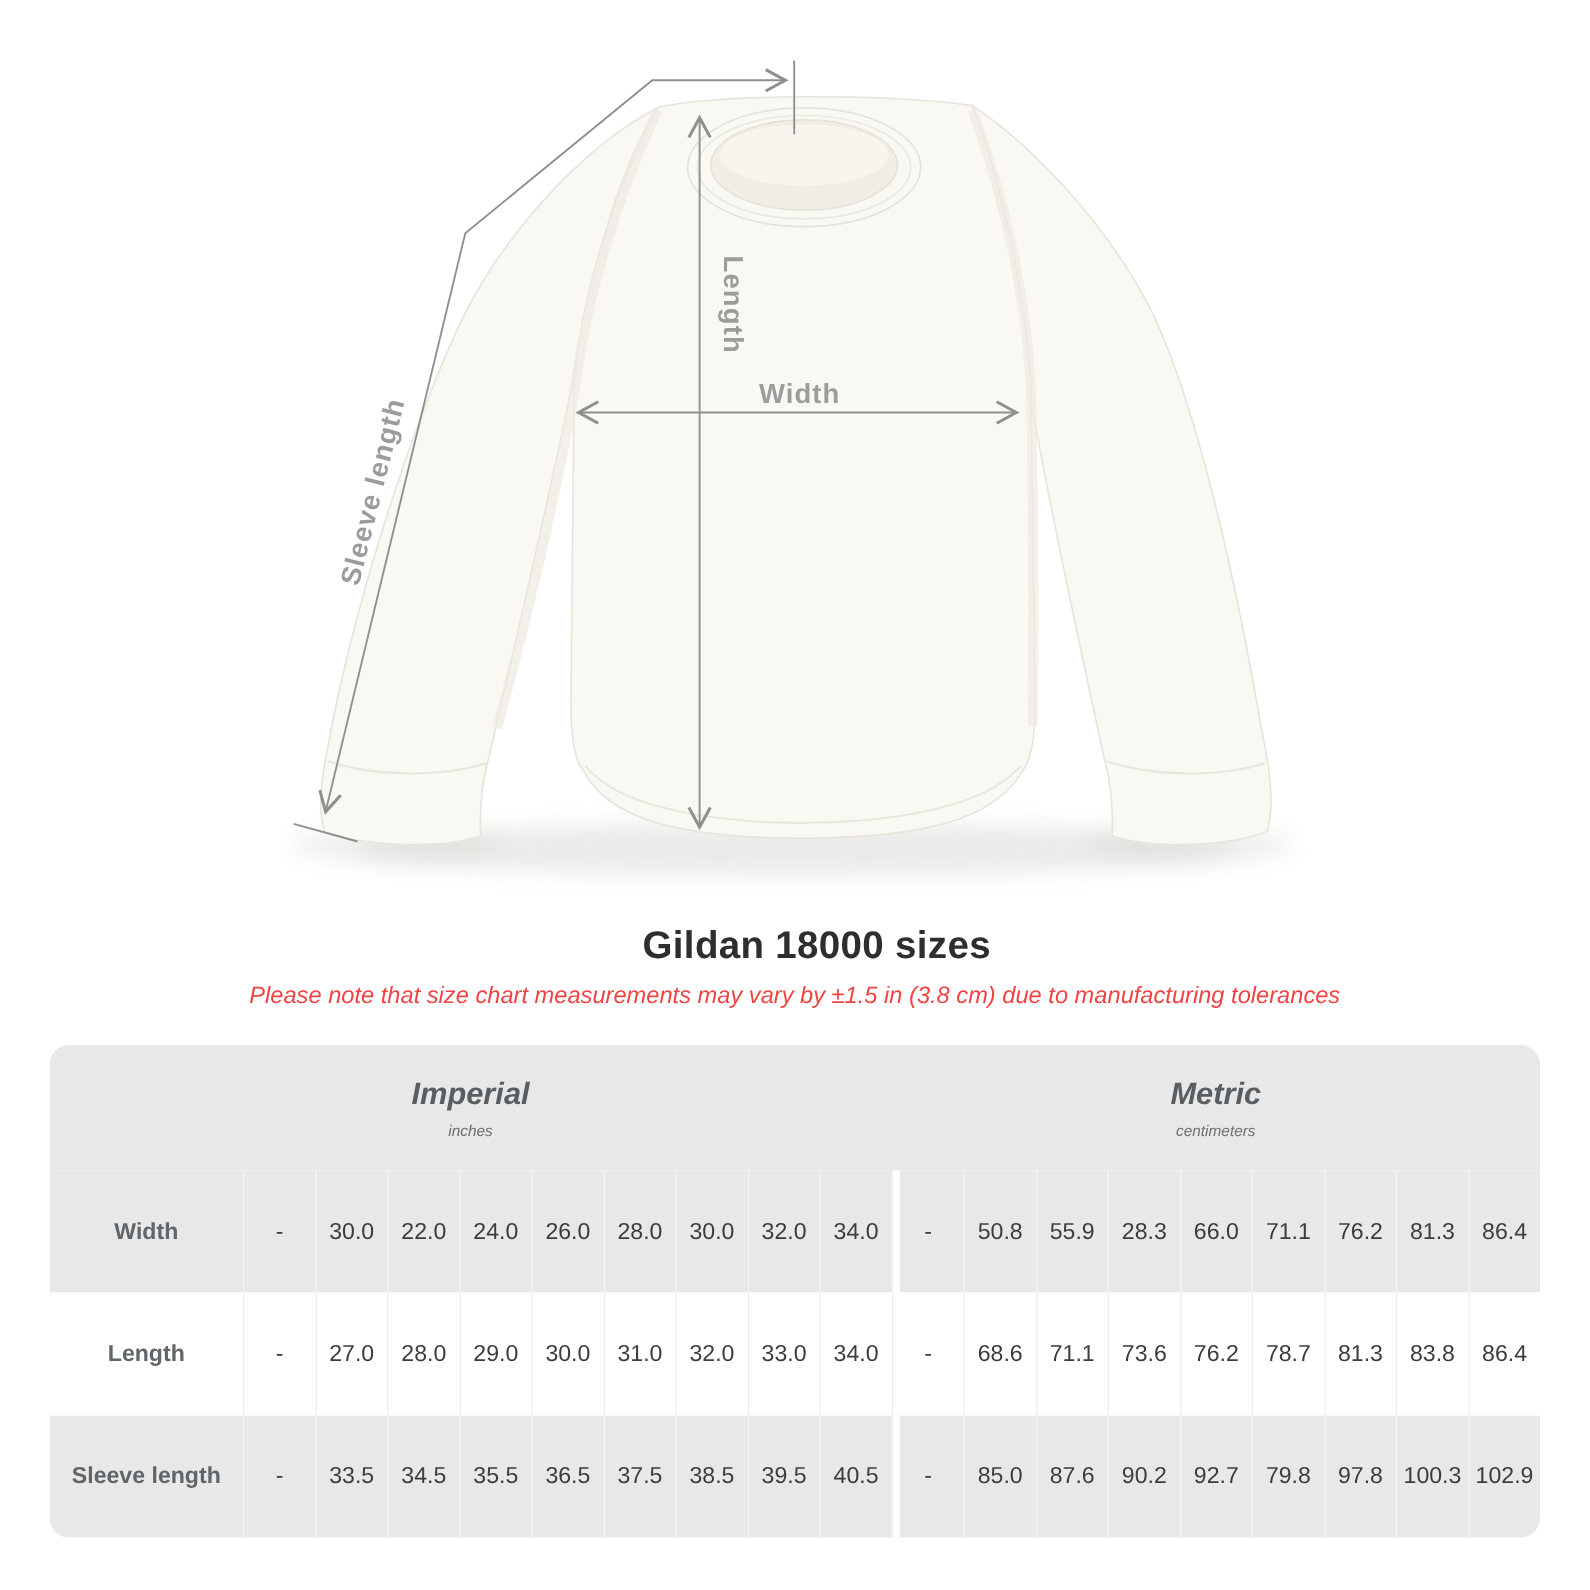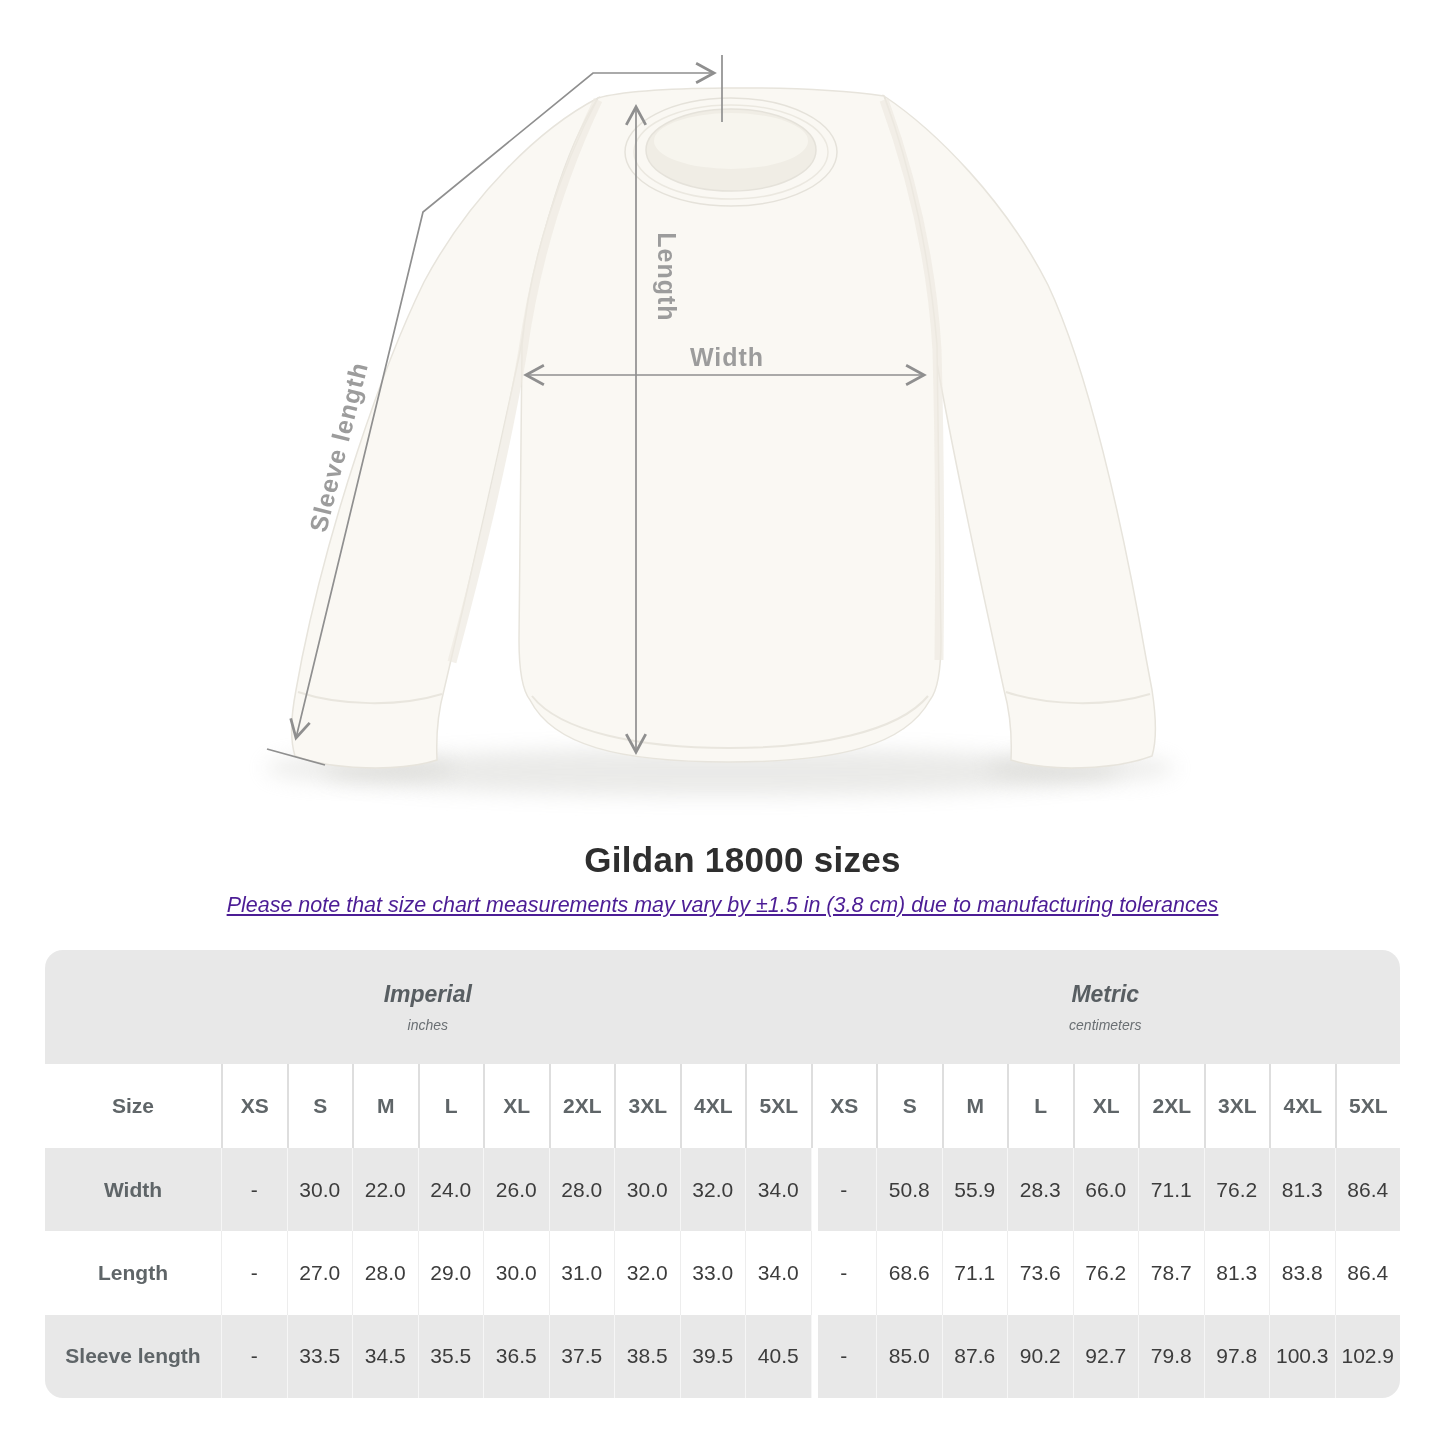--- a/index.html
+++ b/index.html
@@ -28,42 +28,41 @@
     width: 1445px; text-align: center;
   }
   .page-title {
     margin: 0;
     font-size: 35px; font-weight: bold;
     color: #2e2e2e; letter-spacing: 0.3px; padding-left: 40px;
   }
   .note {
     margin: 13px 0 0 0;
     font-size: 21.5px; font-style: italic;
-    color: #4c1d95;
-    text-decoration: underline;
+    color: #ef4444;
   }
 
   .table-wrap {
     position: absolute; left: 45px; top: 950px;
     width: 1355px; height: 448px;
     border-radius: 18px; overflow: hidden;
   }
   table.size-table {
     width: 100%; height: 100%;
     border-collapse: separate; border-spacing: 0;
     table-layout: fixed;
   }
   tr.group-row { height: 114px; }
   tr.group-row th {
     background: #e8e8e8;
     vertical-align: middle; text-align: center;
     font-weight: normal;
   }
   .group-title {
-    font-size: 23px; font-weight: bold; font-style: italic;
+    font-size: 28px; font-weight: bold; font-style: italic;
     color: #585e62;
   }
   .group-sub {
     margin-top: 9px;
     font-size: 14px; font-style: italic;
     color: #6a6f73;
   }
   tr.sizes-row { height: 84px; }
   tr.sizes-row th {
     background: #ffffff;
@@ -189,41 +188,20 @@
         <tr class="group-row">
           <th colspan="10">
             <div class="group-title">Imperial</div>
             <div class="group-sub">inches</div>
           </th>
           <th colspan="9">
             <div class="group-title">Metric</div>
             <div class="group-sub">centimeters</div>
           </th>
         </tr>
-        <tr class="sizes-row" id="sizes-row">
-          <th>Size</th>
-        <th>XS</th>
-            <th>S</th>
-            <th>M</th>
-            <th>L</th>
-            <th>XL</th>
-            <th>2XL</th>
-            <th>3XL</th>
-            <th>4XL</th>
-            <th>5XL</th>
-            <th class="metric-first">XS</th>
-            <th>S</th>
-            <th>M</th>
-            <th>L</th>
-            <th>XL</th>
-            <th>2XL</th>
-            <th>3XL</th>
-            <th>4XL</th>
-            <th>5XL</th>
-          </tr>
       </thead>
       <tbody id="data-rows">
           <tr class="data-row gray">
             <th class="row-label">Width</th>
             <td>-</td>
             <td>30.0</td>
             <td>22.0</td>
             <td>24.0</td>
             <td>26.0</td>
             <td>28.0</td>

